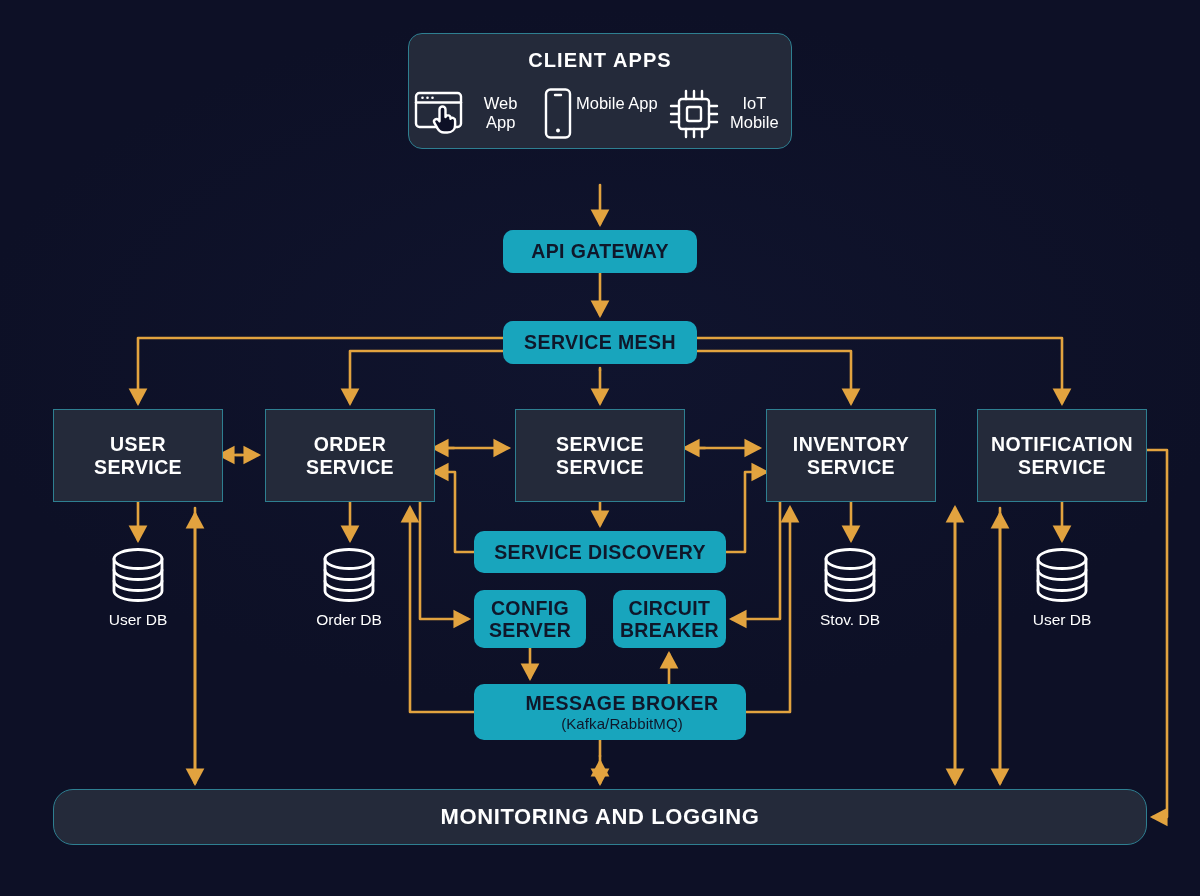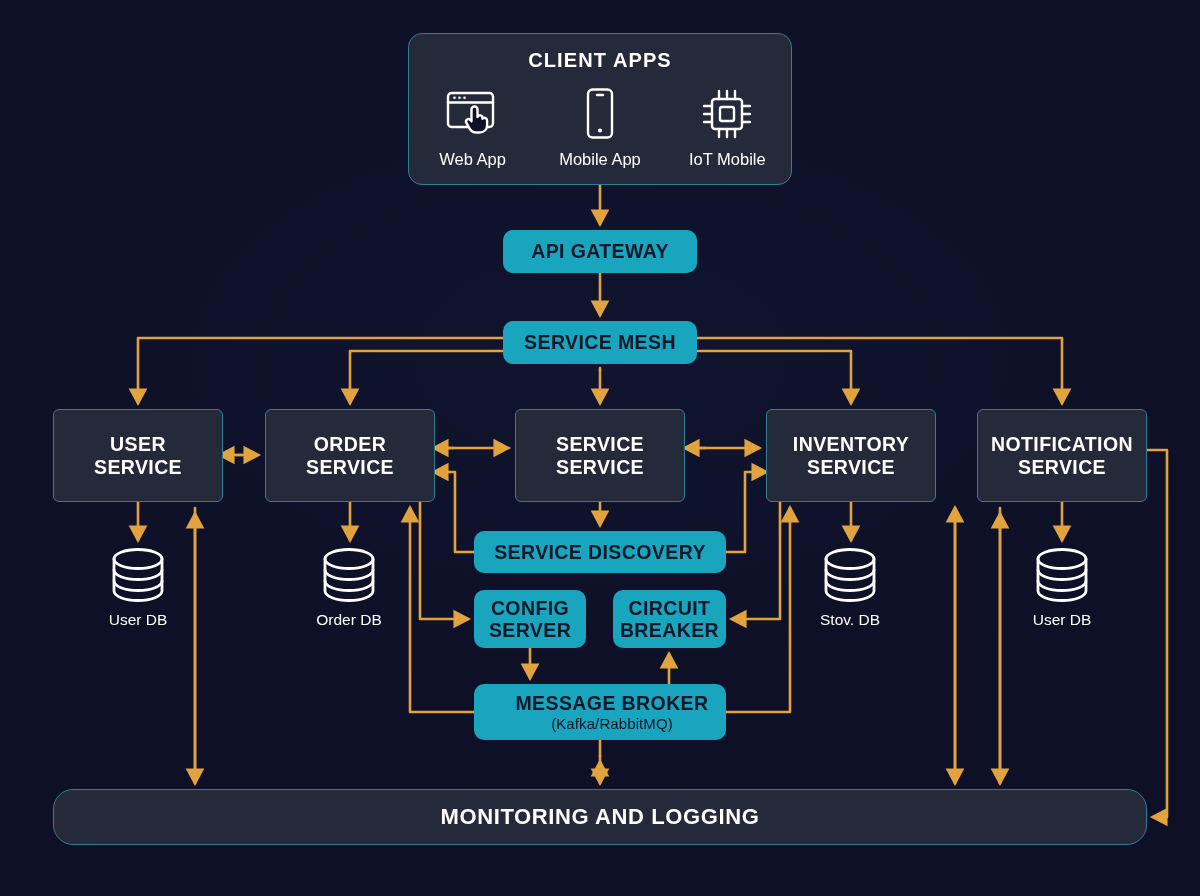--- a/index.html
+++ b/index.html
@@ -26,21 +26,21 @@
     align-items: center; justify-content: center;
     text-align: center;
     color: #ffffff;
     z-index: 5;
   }
 
   
   .card {
     background: #242a3a;
     border: 1.6px solid #2e7f91;
-    border-radius: 6px;
+    border-radius: 0;
     box-shadow: 0 0 0 0 rgba(0,0,0,0);
   }
   .card.soft { border-radius: 14px; }
 
   
   .pill {
     background: #18a5bd;
     border-radius: 10px;
     color: #0f172a;
   }
@@ -49,51 +49,51 @@
     font-size: 19.5px; font-weight: bold;
     letter-spacing: .4px; line-height: 1.18;
   }
   .pill-title {
     font-size: 19.5px; font-weight: bold; letter-spacing: .4px; line-height: 1.15;
   }
   .pill-sub { font-size: 15px; font-weight: normal; letter-spacing: .1px; margin-top: 1px; }
 
   
   #client-apps {
-    left: 408px; top: 33px; width: 384px; height: 152px;
+    left: 408px; top: 33px; width: 384px; height: 116px;
     justify-content: flex-start; padding-top: 15px;
   }
   #client-apps .panel-title {
     font-size: 20px; font-weight: bold; letter-spacing: 1.1px;
   }
   .client-row {
     display: flex; gap: 0; width: 100%;
     justify-content: space-around; align-items: flex-end;
     margin-top: 14px;
   }
-  .client-item { display: flex; flex-direction: column; align-items: center; width: 120px; }
+  .client-item { display: flex; align-items: flex-start; width: 120px; }
   .client-item .glyph { height: 56px; display: flex; align-items: center; justify-content: center; }
   .client-item .cap { font-size: 16.5px; margin-top: 8px; color: #fff; }
 
   
   #api-gateway { left: 503px; top: 230px; width: 194px; height: 43px; }
   #service-mesh { left: 503px; top: 321px; width: 194px; height: 43px; }
 
   
   #user-service        { left: 53px;  top: 409px; width: 170px; height: 93px; }
   #order-service       { left: 265px; top: 409px; width: 170px; height: 93px; }
   #payment-service     { left: 515px; top: 409px; width: 170px; height: 93px; }
   #inventory-service   { left: 766px; top: 409px; width: 170px; height: 93px; }
   #notification-service{ left: 977px; top: 409px; width: 170px; height: 93px; }
 
   
   #service-discovery { left: 474px; top: 531px; width: 252px; height: 42px; }
   #config-server     { left: 474px; top: 590px; width: 112px; height: 58px; }
   #circuit-breaker   { left: 613px; top: 590px; width: 113px; height: 58px; }
-  #message-broker    { left: 474px; top: 684px; width: 252px; height: 56px; padding-left: 24px; }
+  #message-broker    { left: 474px; top: 684px; width: 272px; height: 56px; padding-left: 24px; }
 
   
   #monitoring {
     left: 53px; top: 789px; width: 1094px; height: 56px; border-radius: 20px;
   }
   #monitoring .mon-title { font-size: 22px; font-weight: bold; letter-spacing: .6px; }
 
   
   .db { position: absolute; z-index: 5; display: flex; flex-direction: column; align-items: center; }
   .db .cap { font-size: 15.5px; color: #ffffff; margin-top: 7px; }

